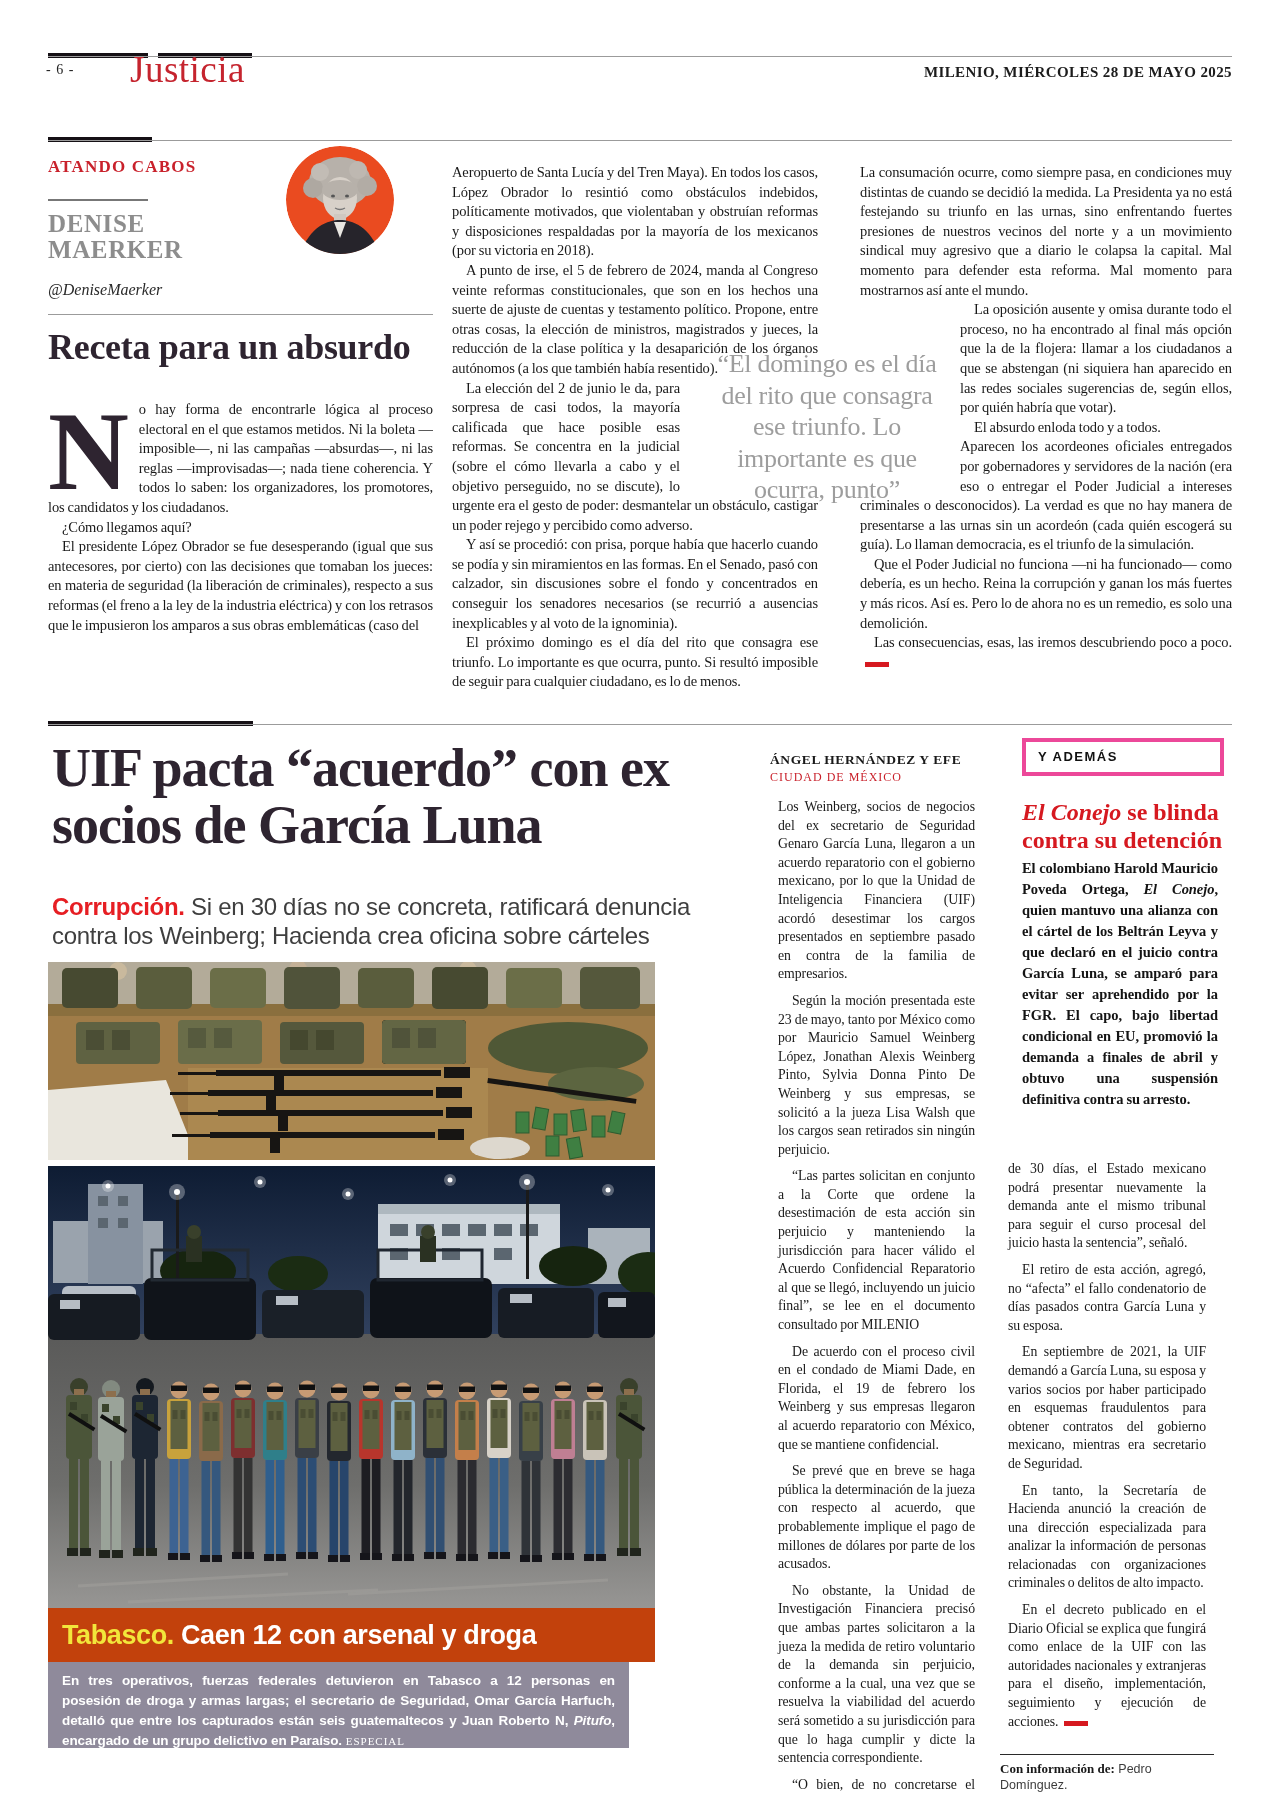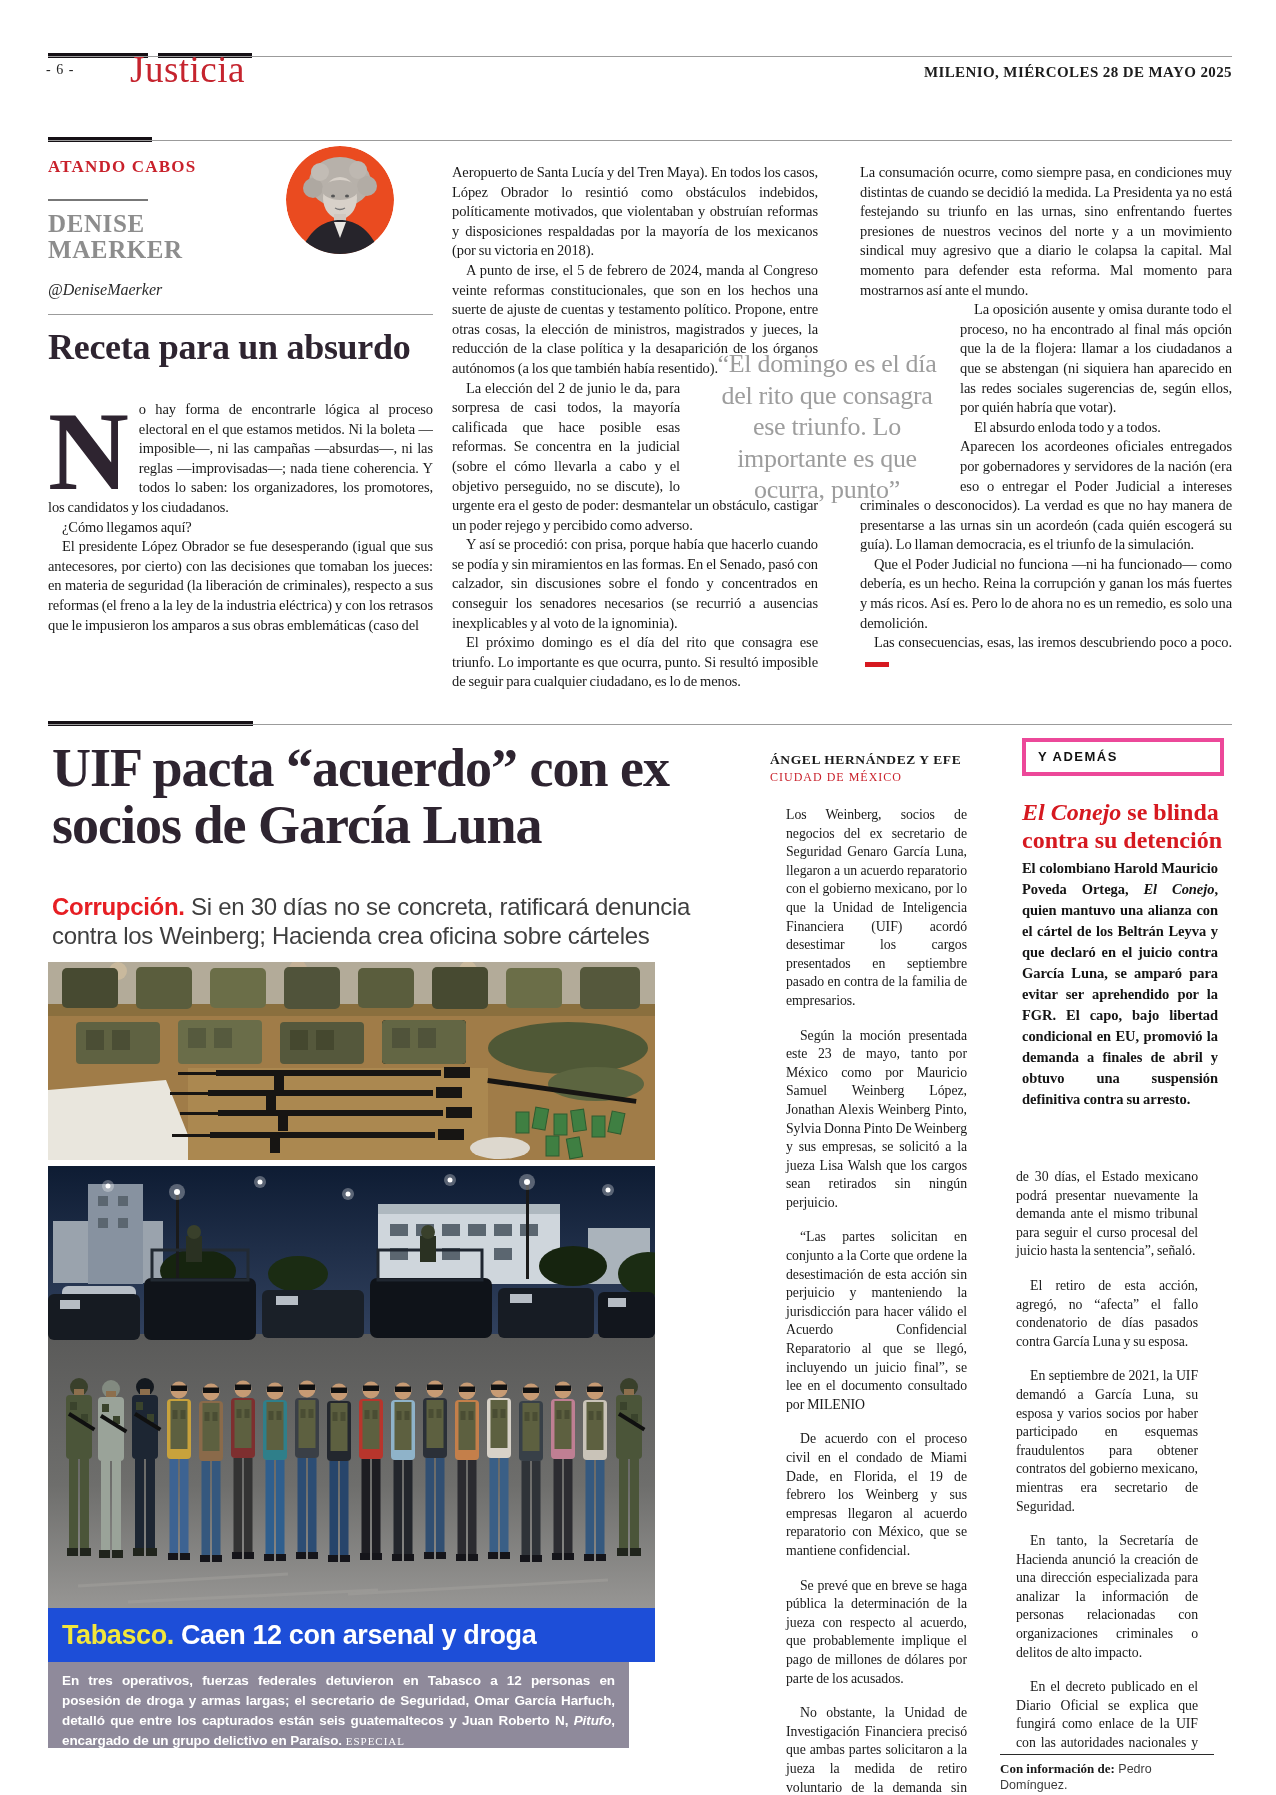--- a/index.html
+++ b/index.html
@@ -40,38 +40,38 @@
   .a-headline{left:52px;top:740px;width:705px;font-size:54px;line-height:57px;font-weight:bold;
               color:#2e2430;letter-spacing:-1px;}
   .a-subhead{left:52px;top:892px;width:690px;font-family:"Liberation Sans","DejaVu Sans",sans-serif;
              font-size:24px;line-height:29px;color:#3f3f3f;letter-spacing:-.3px;}
   .a-subhead b{color:#e61e23;}
   .byline{left:770px;top:752px;width:214px;}
   .byline .who{font-size:13.5px;font-weight:bold;letter-spacing:.6px;color:#1a1a1a;}
   .byline .where{font-size:12px;letter-spacing:1px;color:#c9212b;margin-top:2px;}
   .a-col{font-size:13.8px;line-height:18.6px;text-align:justify;overflow:hidden;
          word-spacing:-.5px;letter-spacing:-.05px;hyphens:auto;-webkit-hyphens:auto;}
-  .a-col p{margin:16px;}
+  .a-col p{margin:8px;}
   .colA{left:770px;top:790px;width:213px;height:1002px;}
   .colB{left:1000px;top:1152px;width:214px;height:600px;}
   .credit{left:1000px;top:1754px;width:214px;border-top:1px solid #2a2a2a;padding-top:6px;font-size:13px;}
   .credit b{font-weight:bold;}
   .credit span{color:#3c3c3c;font-family:"Liberation Sans","DejaVu Sans",sans-serif;font-size:12.5px;}
   
   .sb-box{left:1022px;top:738px;width:182px;height:30px;border:4px solid #ec4899;line-height:30px;
           padding-left:12px;font-family:"Liberation Sans","DejaVu Sans",sans-serif;
           font-weight:bold;font-size:13px;letter-spacing:1.5px;color:#111;}
   .sb-title{left:1022px;top:798px;width:200px;font-size:24px;line-height:28px;font-weight:bold;color:#d61920;}
   .sb-body{left:1022px;top:858px;width:196px;font-size:14.5px;line-height:21px;font-weight:bold;
            text-align:justify;word-spacing:-.5px;letter-spacing:-.05px;color:#141414;}
   
   .photo1{left:48px;top:962px;width:607px;height:198px;}
   .photo2{left:48px;top:1166px;width:607px;height:442px;}
   .photo1 svg,.photo2 svg{display:block;width:100%;height:100%;}
-  .capbar{left:48px;top:1608px;width:607px;height:54px;background:#1d4ed8;line-height:54px;
+  .capbar{left:48px;top:1608px;width:607px;height:54px;background:#c2410c;line-height:54px;
           font-family:"Liberation Sans","DejaVu Sans",sans-serif;font-weight:bold;font-size:27px;
           letter-spacing:-.4px;color:#fff;padding-left:14px;box-sizing:border-box;}
   .capbar b{color:#f2e63b;}
   .capbody{left:48px;top:1662px;width:581px;height:86px;background:#8f8a9b;color:#fff;
            box-sizing:border-box;padding:9px 14px;font-family:"Liberation Sans","DejaVu Sans",sans-serif;
            font-weight:bold;font-size:13.5px;line-height:20px;letter-spacing:-.1px;text-align:justify;}
   .capbody .cred{font-family:"Liberation Serif",serif;font-weight:normal;font-size:11px;letter-spacing:1px;}
 </style>
 </head>
 <body>

